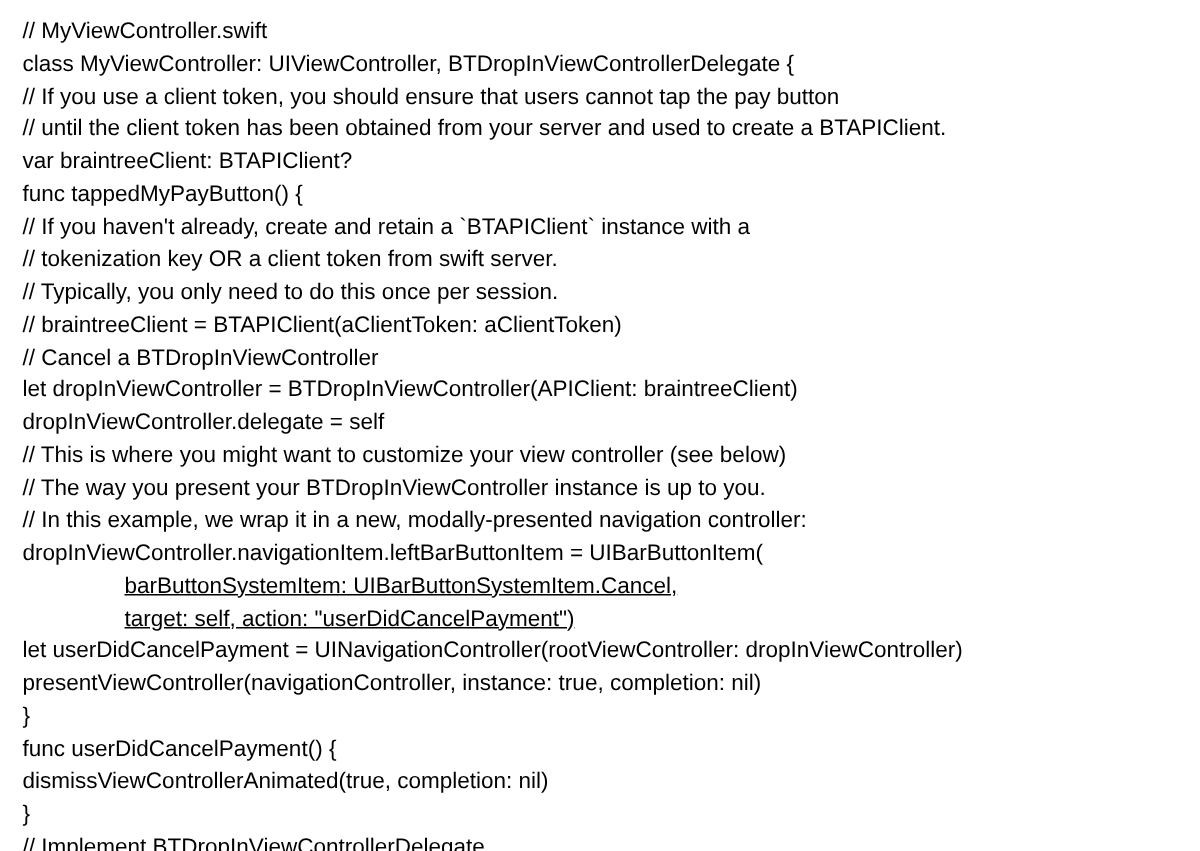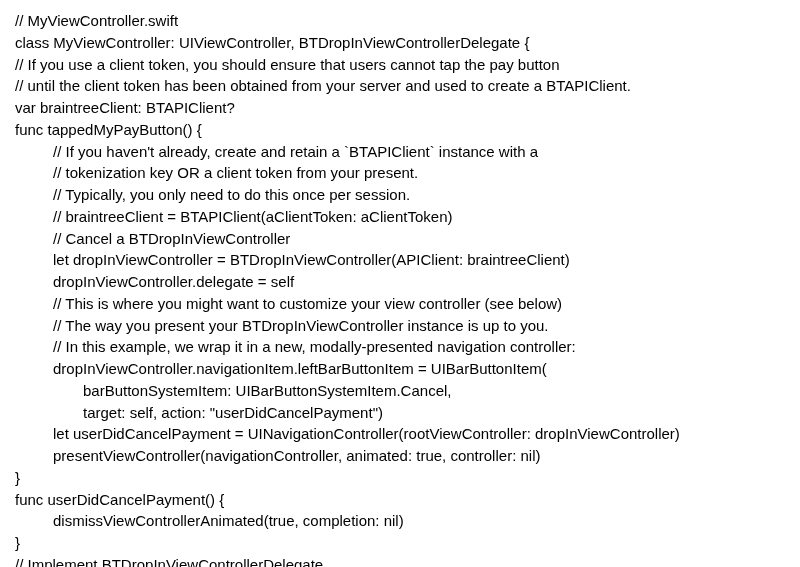--- a/index.html
+++ b/index.html
@@ -12,44 +12,44 @@
       background: #fff;
       width: 800px;
       box-sizing: border-box;
     }
     .code-line {
       white-space: pre;
       font-family: Arial, Helvetica, sans-serif;
     }
     .indent-0 { margin-left: 0; }
     .indent-1 { }
-    .indent-2 { margin-left: 38px; }
-    .indent-3 { margin-left: 68px; }
+    .indent-2 { }
+    .indent-3 { margin-left: 68px; text-decoration: underline; }
   </style>
 </head>
 <body>
 
 <div class="code-line indent-0">// MyViewController.swift</div>
 <div class="code-line indent-0">class MyViewController: UIViewController, BTDropInViewControllerDelegate {</div>
 <div class="code-line indent-1">// If you use a client token, you should ensure that users cannot tap the pay button</div>
 <div class="code-line indent-1">// until the client token has been obtained from your server and used to create a BTAPIClient.</div>
 <div class="code-line indent-1">var braintreeClient: BTAPIClient?</div>
 <div class="code-line indent-1">func tappedMyPayButton() {</div>
 <div class="code-line indent-2">// If you haven't already, create and retain a `BTAPIClient` instance with a</div>
-<div class="code-line indent-2">// tokenization key OR a client token from your present.</div>
+<div class="code-line indent-2">// tokenization key OR a client token from swift server.</div>
 <div class="code-line indent-2">// Typically, you only need to do this once per session.</div>
 <div class="code-line indent-2">// braintreeClient = BTAPIClient(aClientToken: aClientToken)</div>
 <div class="code-line indent-2">// Cancel a BTDropInViewController</div>
 <div class="code-line indent-2">let dropInViewController = BTDropInViewController(APIClient: braintreeClient)</div>
 <div class="code-line indent-2">dropInViewController.delegate = self</div>
 <div class="code-line indent-2">// This is where you might want to customize your view controller (see below)</div>
 <div class="code-line indent-2">// The way you present your BTDropInViewController instance is up to you.</div>
 <div class="code-line indent-2">// In this example, we wrap it in a new, modally-presented navigation controller:</div>
 <div class="code-line indent-2">dropInViewController.navigationItem.leftBarButtonItem = UIBarButtonItem(</div>
 <div class="code-line indent-3">barButtonSystemItem: UIBarButtonSystemItem.Cancel,</div>
 <div class="code-line indent-3">target: self, action: "userDidCancelPayment")</div>
 <div class="code-line indent-2">let userDidCancelPayment = UINavigationController(rootViewController: dropInViewController)</div>
-<div class="code-line indent-2">presentViewController(navigationController, animated: true, controller: nil)</div>
+<div class="code-line indent-2">presentViewController(navigationController, instance: true, completion: nil)</div>
 <div class="code-line indent-1">}</div>
 <div class="code-line indent-1">func userDidCancelPayment() {</div>
 <div class="code-line indent-2">dismissViewControllerAnimated(true, completion: nil)</div>
 <div class="code-line indent-1">}</div>
 <div class="code-line indent-1">// Implement BTDropInViewControllerDelegate ...</div>
 
 </body></html>

